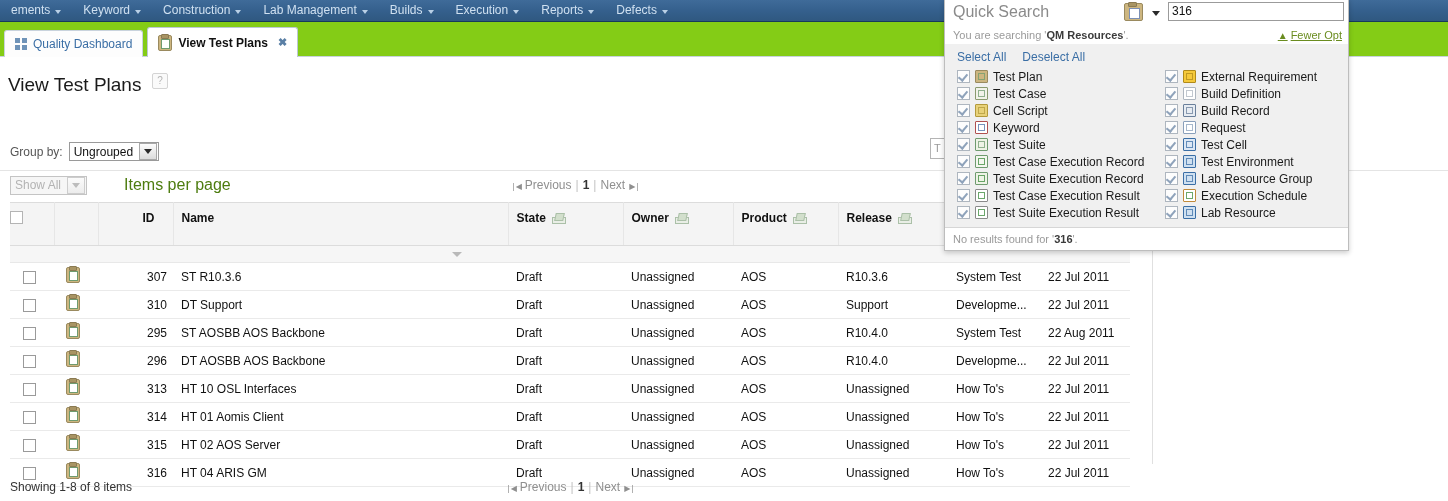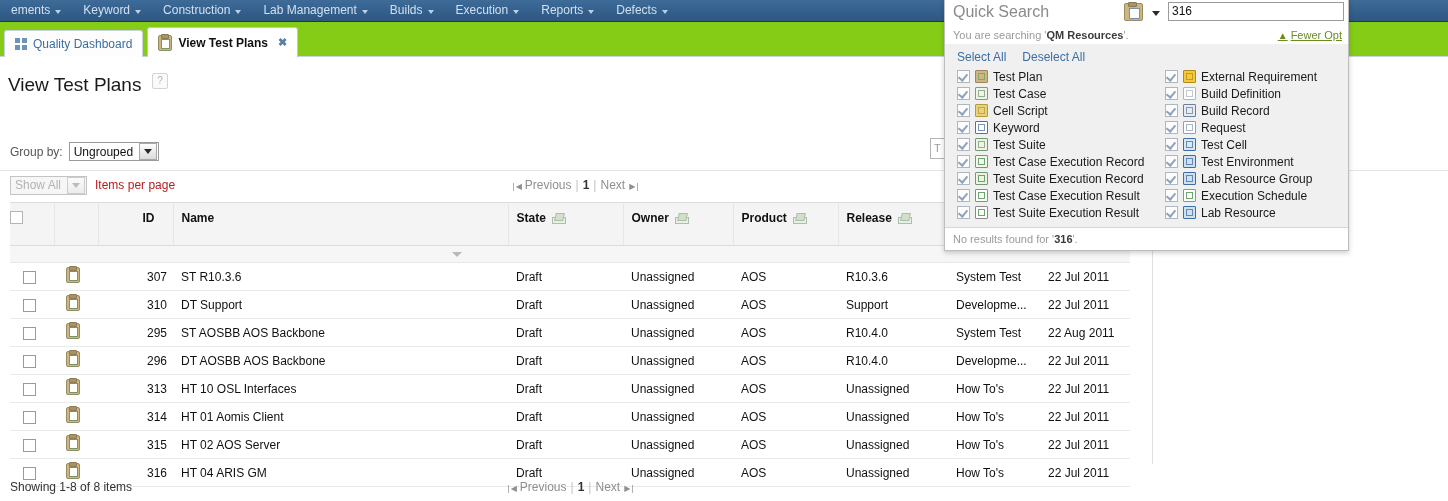--- a/index.html
+++ b/index.html
@@ -73,22 +73,22 @@
     content:"";width:0;height:0;border-left:4px solid transparent;border-right:4px solid transparent;
     border-top:5px solid #2a2a2a;
   }
   .selbox.disabled{border-color:#c4c4c4;color:#b3b3b3;background:#f6f6f6;}
   .selbox.disabled .arrowbtn{border-color:#cdcdcd;background:linear-gradient(to bottom,#fbfbfb,#ececec);}
   .selbox.disabled .arrowbtn::after{border-top-color:#bcbcbc;}
 
   #toolbarsep{position:absolute;left:0;top:170px;width:1448px;height:1px;background:#e4e4e4;}
 
   
-  #pagerow{position:absolute;left:10px;top:176px;width:1120px;height:18px;display:flex;align-items:center;}
-  #pagerow .ipp{color:#b91c1c;font-size:12px;margin-left:8px;}
+  #pagerow{position:absolute;left:10px;top:176px;width:1120px;height:18px;display:flex;align-items:center;gap:37px;}
+  #pagerow .ipp{color:#4d7c0f;font-size:16px;}
   .pager{
     position:absolute;left:0;width:1130px;display:flex;justify-content:center;align-items:center;
     gap:4px;color:#8f8f8f;font-size:12px;
   }
   .pager b{color:#333;}
   .pager .sep{color:#c4c4c4;}
   .pager .pg-first::before{content:"\2758\25C0";font-size:8px;letter-spacing:-1px;}
   .pager .pg-last::after{content:"\25B6\2758";font-size:8px;letter-spacing:-1px;}
 
   

